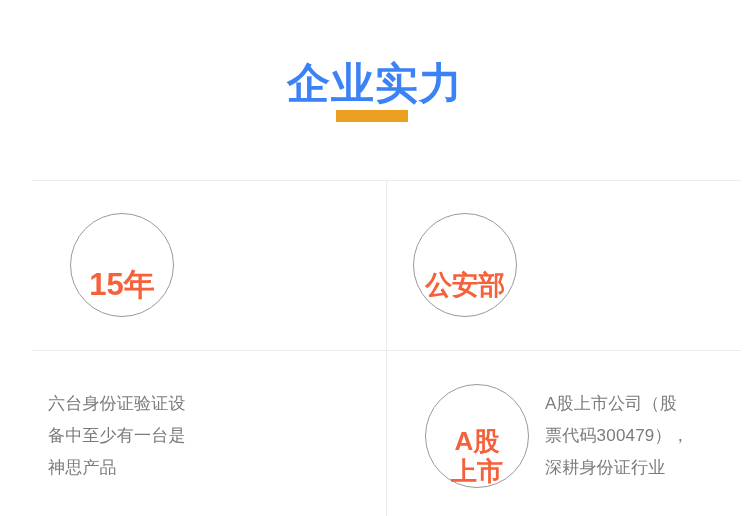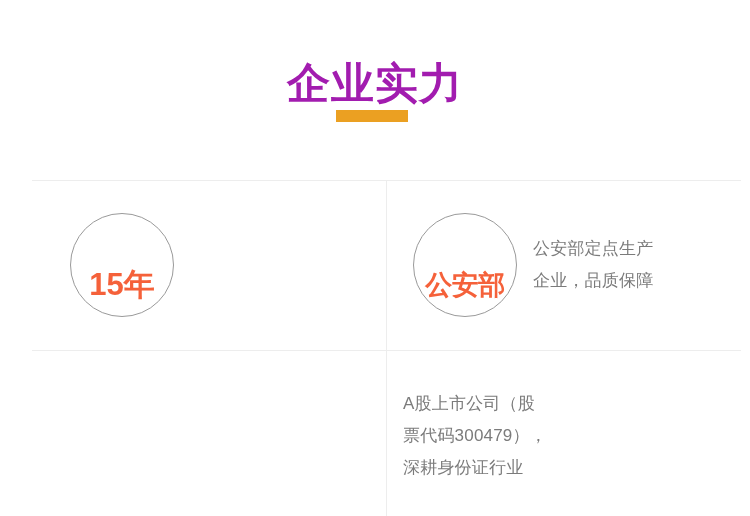--- a/index.html
+++ b/index.html
@@ -36,21 +36,21 @@
     width: 72px;
     height: 12px;
     background: #EBA022;
     z-index: 1;
   }
   .title-text {
     position: relative;
     z-index: 2;
     font-size: 43px;
     font-weight: bold;
-    color: #a21caf;
+    color: #3b82f6;
     letter-spacing: 1px;
     font-family: "DejaVu Sans", "Liberation Sans", sans-serif;
   }
 
   
   .grid {
     position: absolute;
     left: 32px;
     top: 180px;
     width: 709px;
@@ -141,26 +141,31 @@
   <div class="cell c0">
     <div class="badge size-lg">
       <span class="badge-label">15年</span>
     </div>
   </div>
 
   <div class="cell c1">
     <div class="badge size-md">
       <span class="badge-label">公安部</span>
     </div>
-    <div class="desc">公安部定点生产
-企业，品质保障</div>
   </div>
 
   <div class="cell c2">
+    <div class="desc">六台身份证验证设
+备中至少有一台是
+神思产品</div>
   </div>
 
   <div class="cell c3">
+    <div class="badge size-sm">
+      <span class="badge-label">A股
+上市</span>
+    </div>
     <div class="desc">A股上市公司（股
 票代码300479），
 深耕身份证行业</div>
   </div>
 
 </div>
 
 </body></html>

